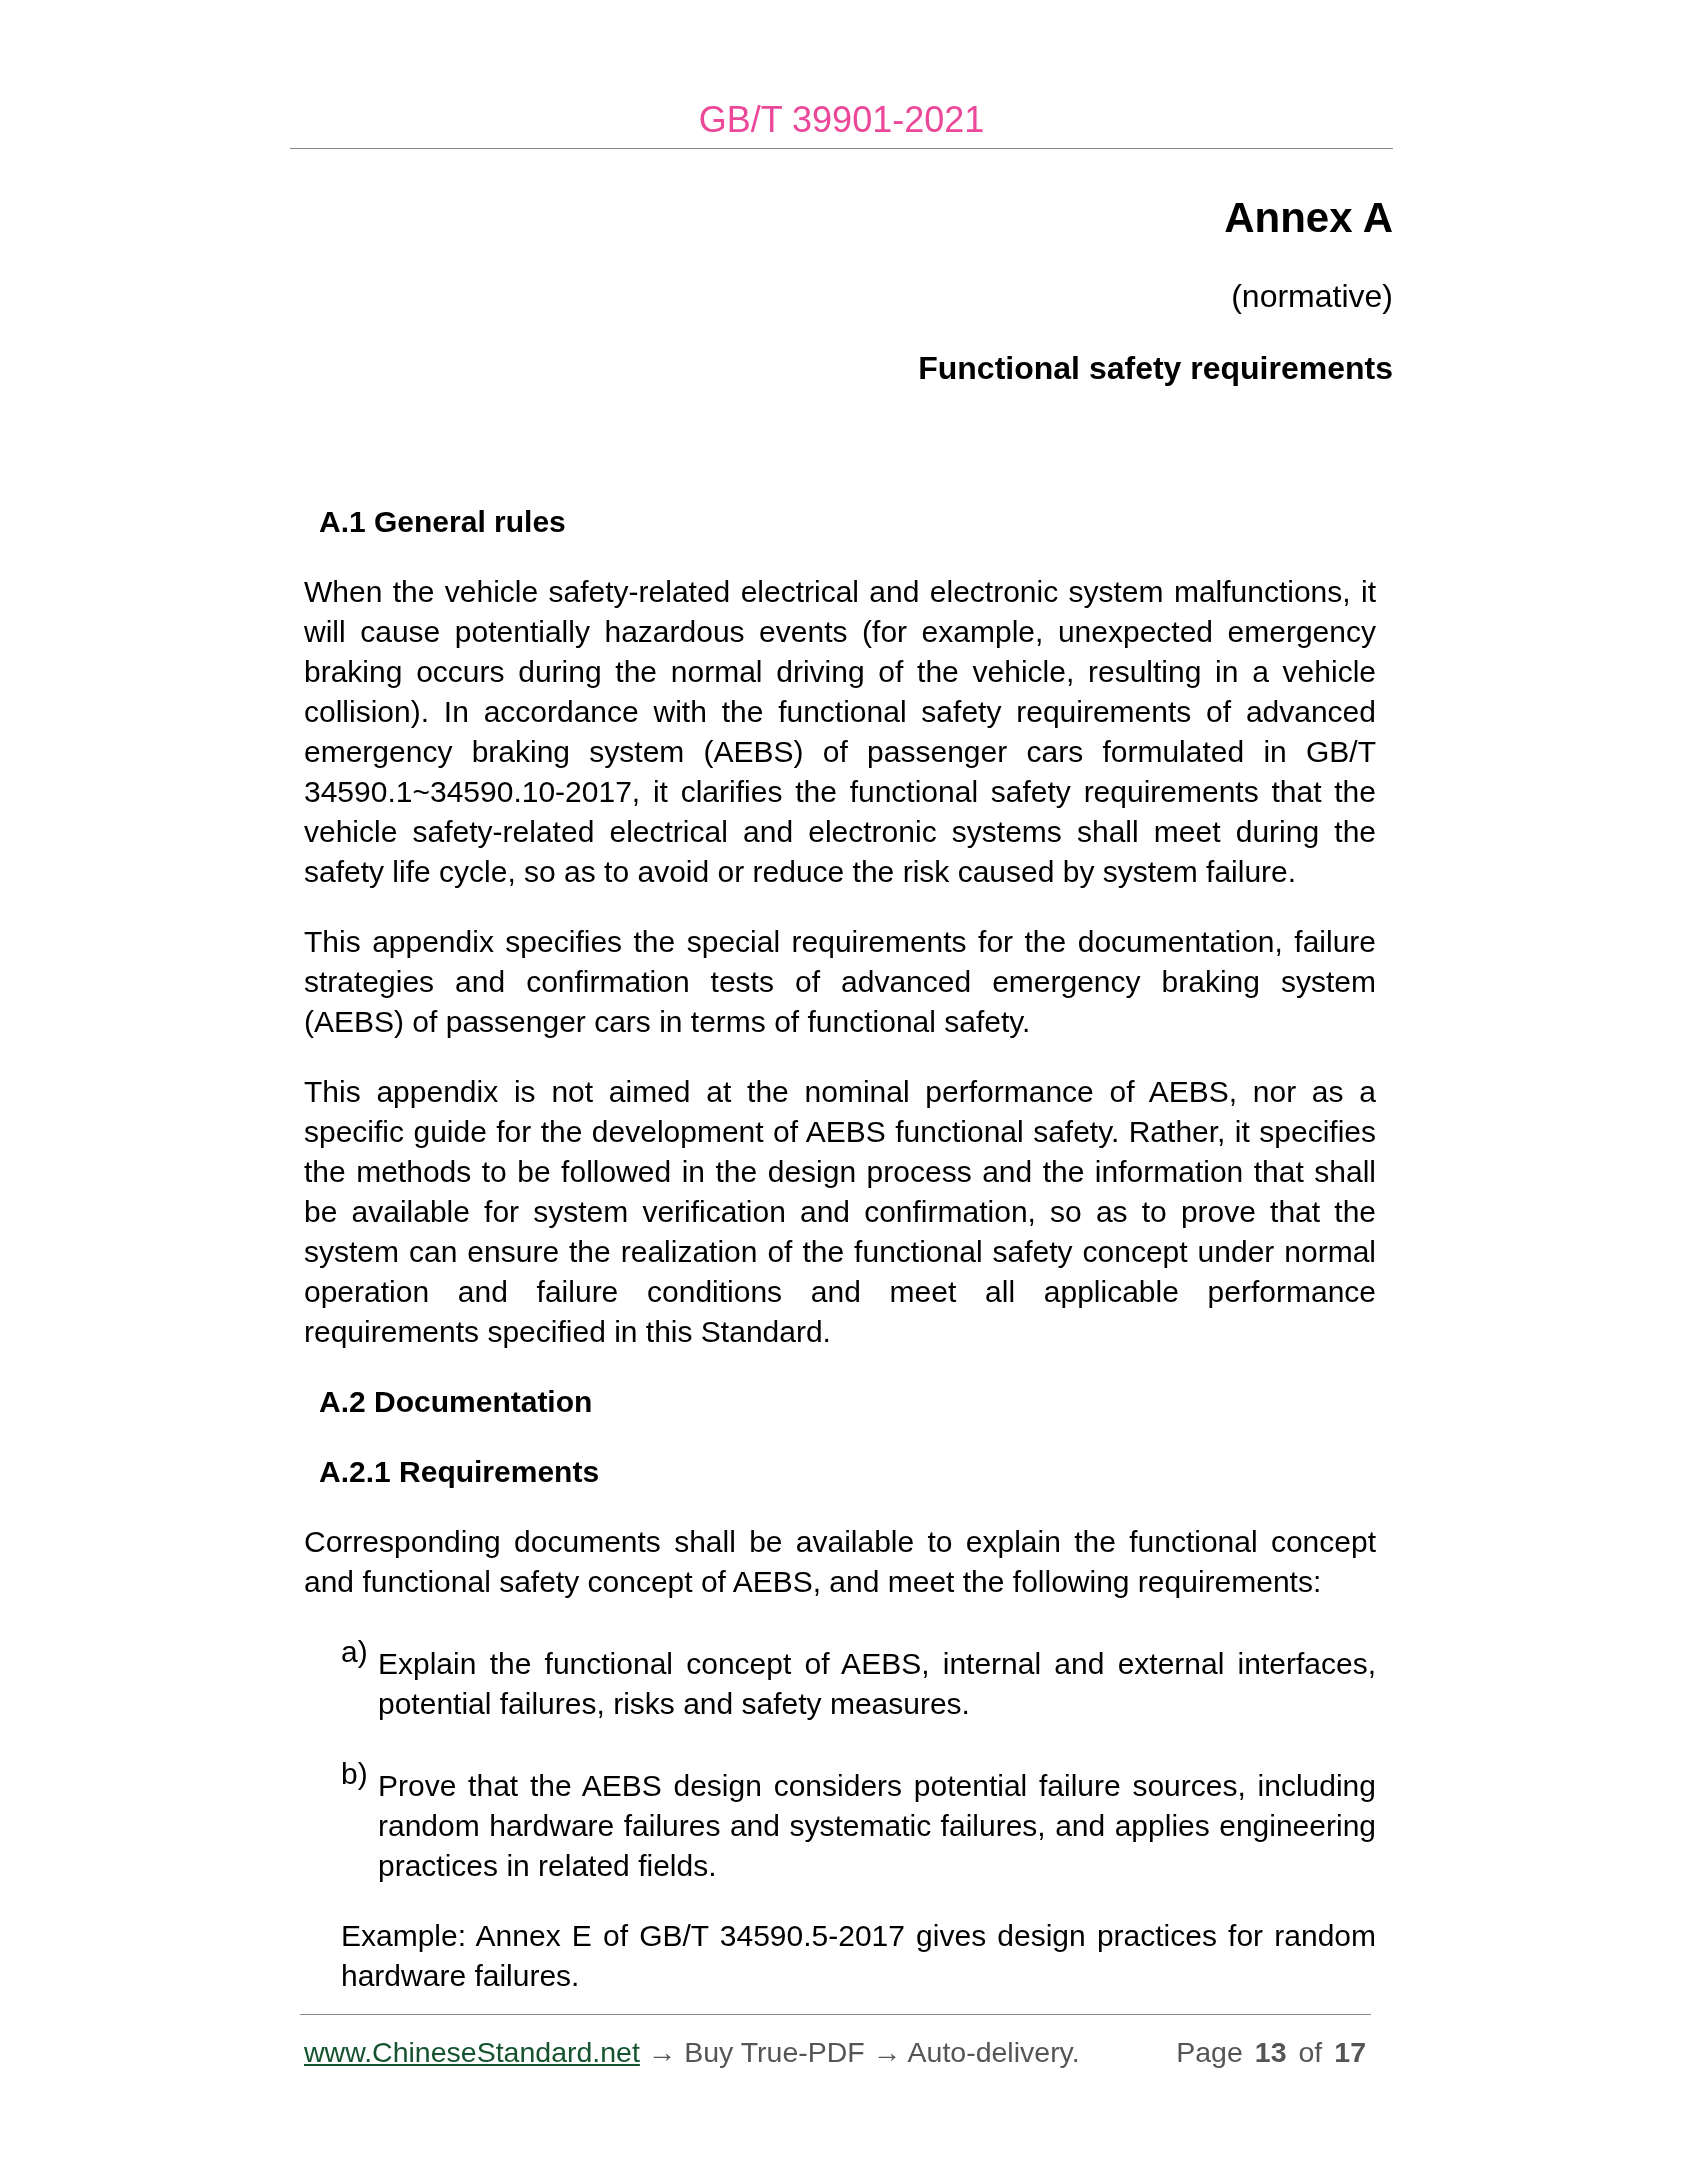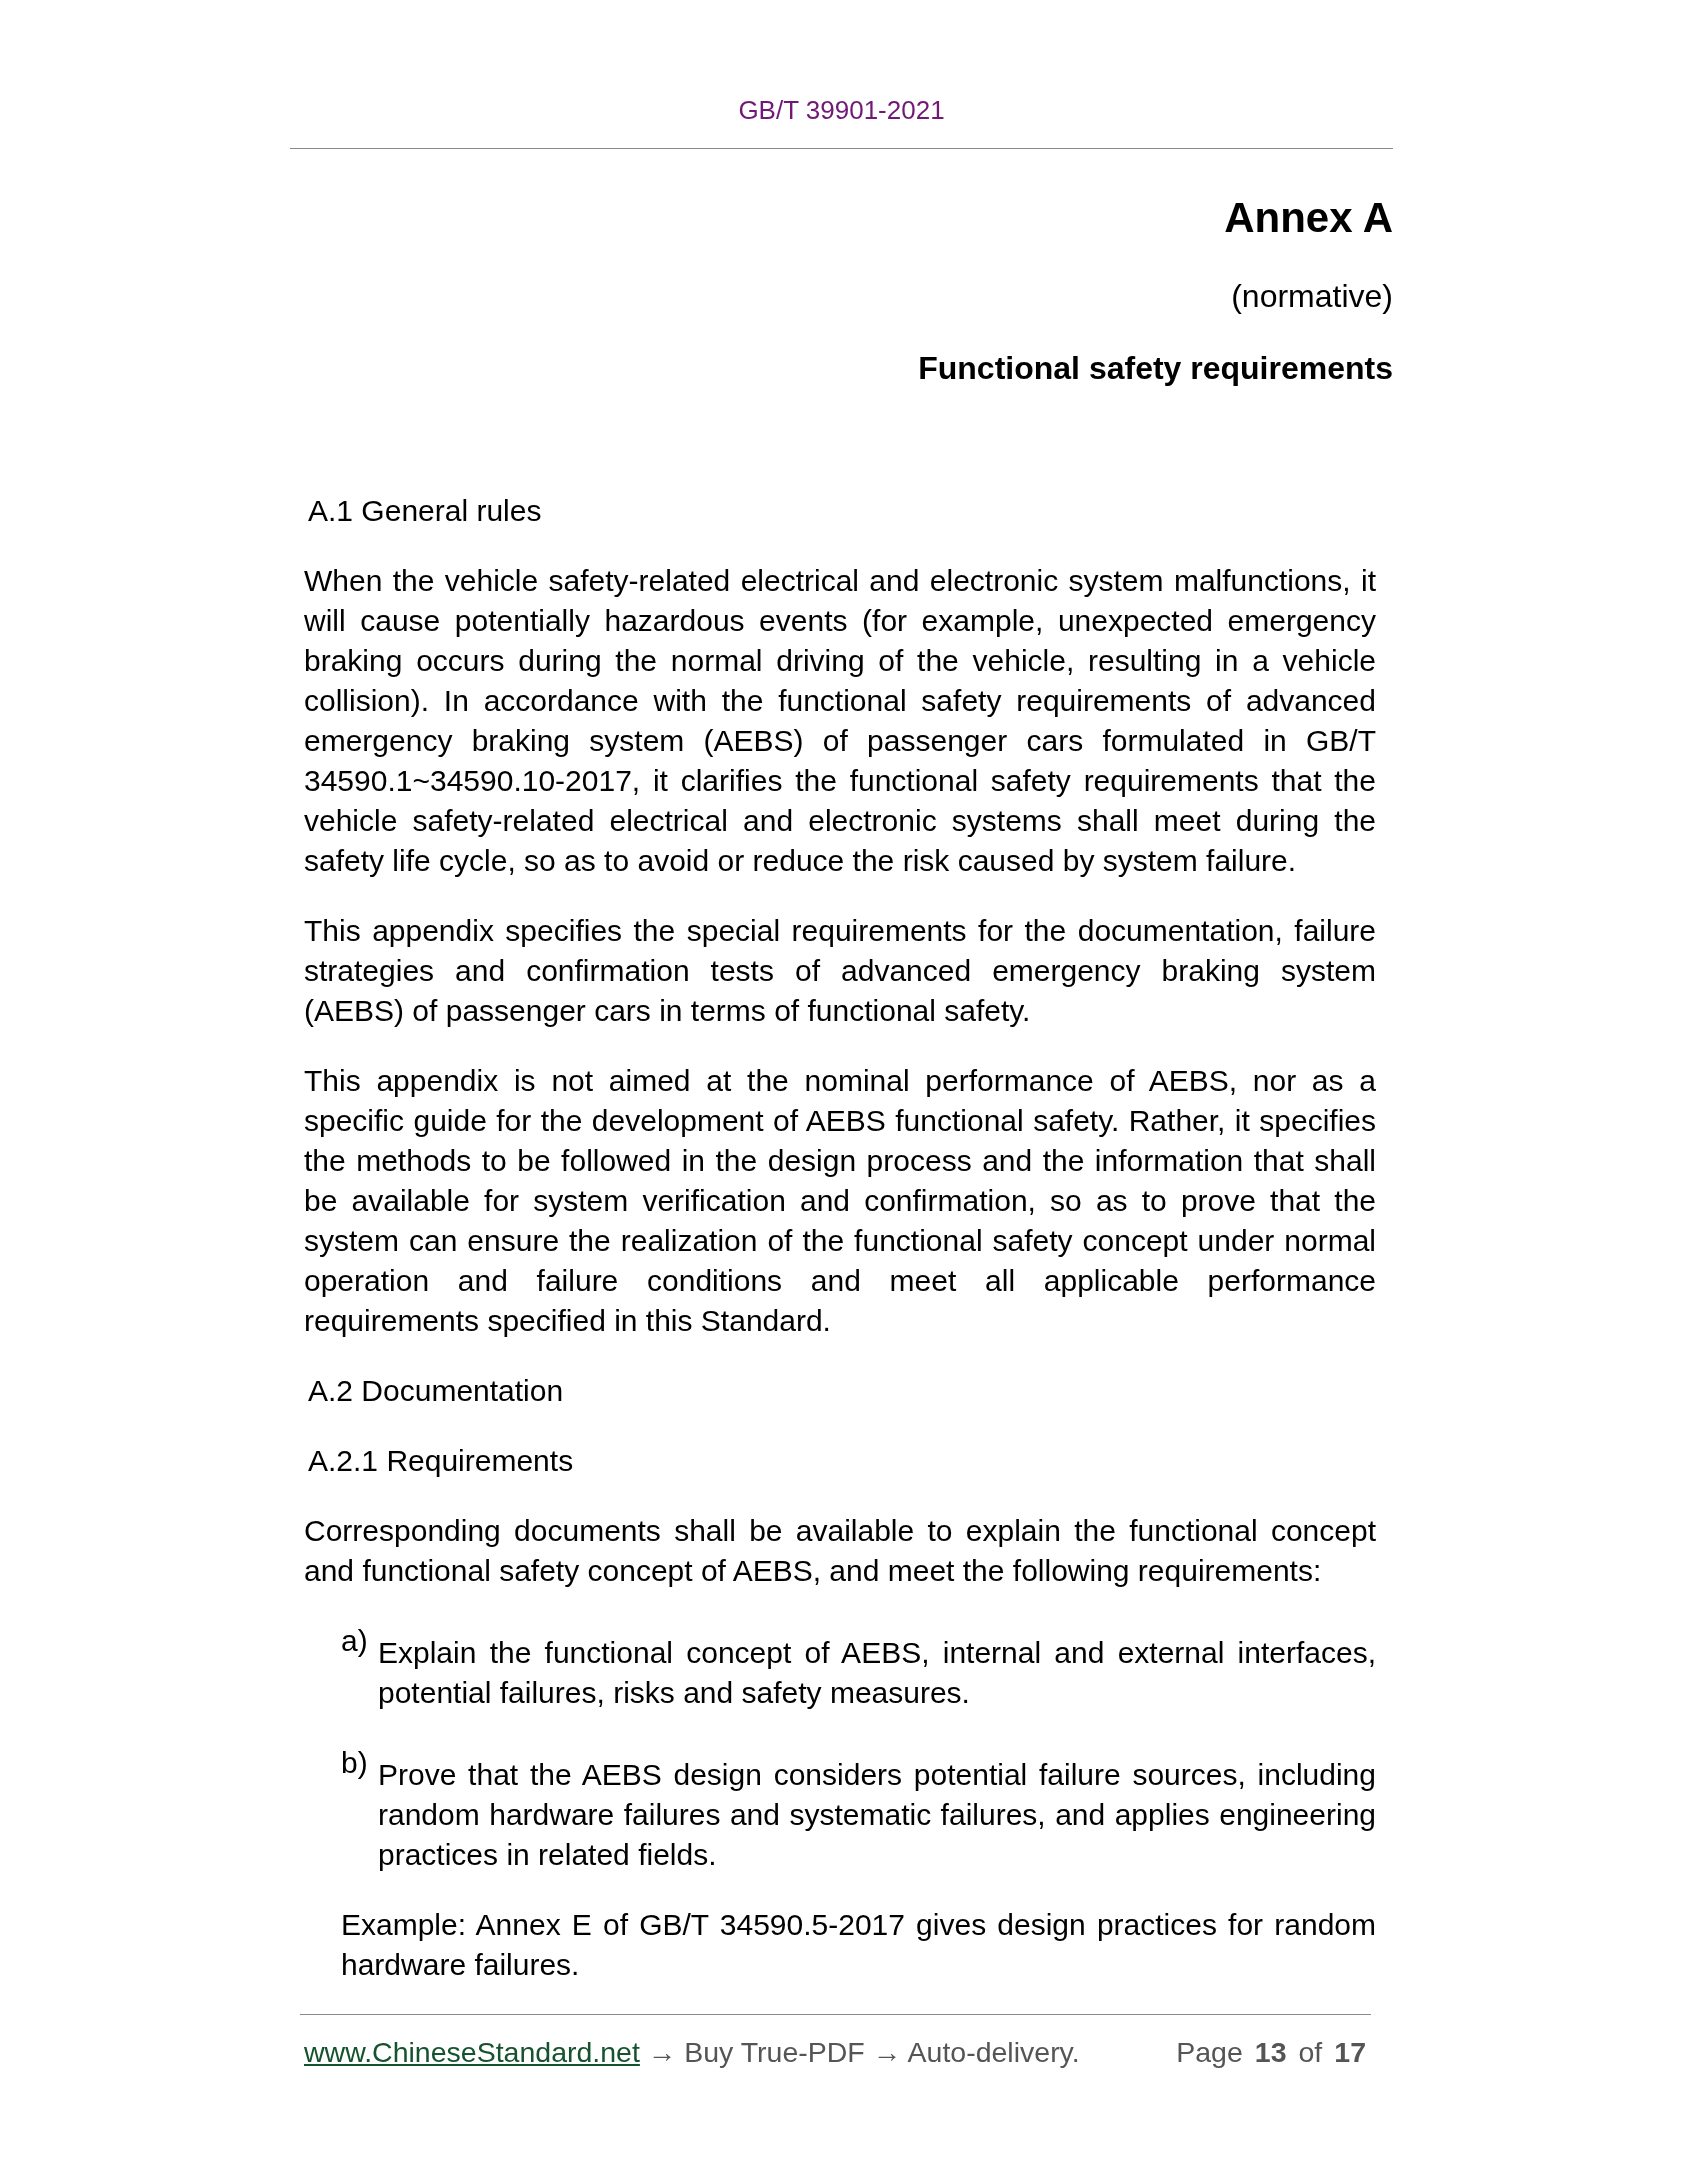--- a/index.html
+++ b/index.html
@@ -1,30 +1,30 @@
 <!DOCTYPE html>
 <html style="font-size:14px"><head>
 <meta charset="utf-8">
 <style>
   html, body { margin: 0; padding: 0; background: #ffffff; }
   body { width: 1683px; height: 2177px; position: relative; overflow: hidden;
          font-family: "Liberation Sans", sans-serif; color: #000; }
-  .page-header { position: absolute; left: 290px; width: 1103px; top: 93px;
-                 text-align: center; font-size: 26px; color: #701a75; line-height: 35px; }
+  .page-header { position: absolute; left: 290px; width: 1103px; top: 102px;
+                 text-align: center; font-size: 36px; color: #ec4899; line-height: 35px; }
   .header-rule { position: absolute; left: 290px; width: 1103px; top: 148px;
                  height: 0; border-top: 1.7px solid #8a8a8a; }
   .title-block { position: absolute; left: 290px; width: 1103px; text-align: right; }
   .annex-title { top: 192px; font-size: 42px; font-weight: bold; line-height: 52px; }
   .annex-type { top: 275px; font-size: 32px; line-height: 43px; }
   .annex-subject { top: 341px; font-size: 32px; font-weight: bold; line-height: 38px; margin-top: 8px; }
 
   .content { position: absolute; left: 304px; width: 1072px; top: 487px;
              font-size: 30px; line-height: 40px; }
   .content p { margin: 0; text-align: justify; }
-  .content h2 { margin: 4px; font-size: 30px; font-weight: normal; line-height: 40px; }
+  .content h2 { margin: 15px; font-size: 30px; font-weight: bold; line-height: 40px; }
   .sec-a1 { margin-bottom: 30px !important; }
   .para { margin-bottom: 30px !important; }
   .sec-a2 { margin-bottom: 30px !important; }
   .sec-a21 { margin-bottom: 30px !important; }
   .list-item { display: flex; margin-left: 37px; margin-bottom: 30px; }
   .list-marker { width: 37px; flex: none; }
   .list-text { flex: 1; text-align: justify; margin-top: 12px; }
   .example { margin-left: 37px !important; }
 
   .footer-rule { position: absolute; left: 300px; width: 1071px; top: 2014px;

